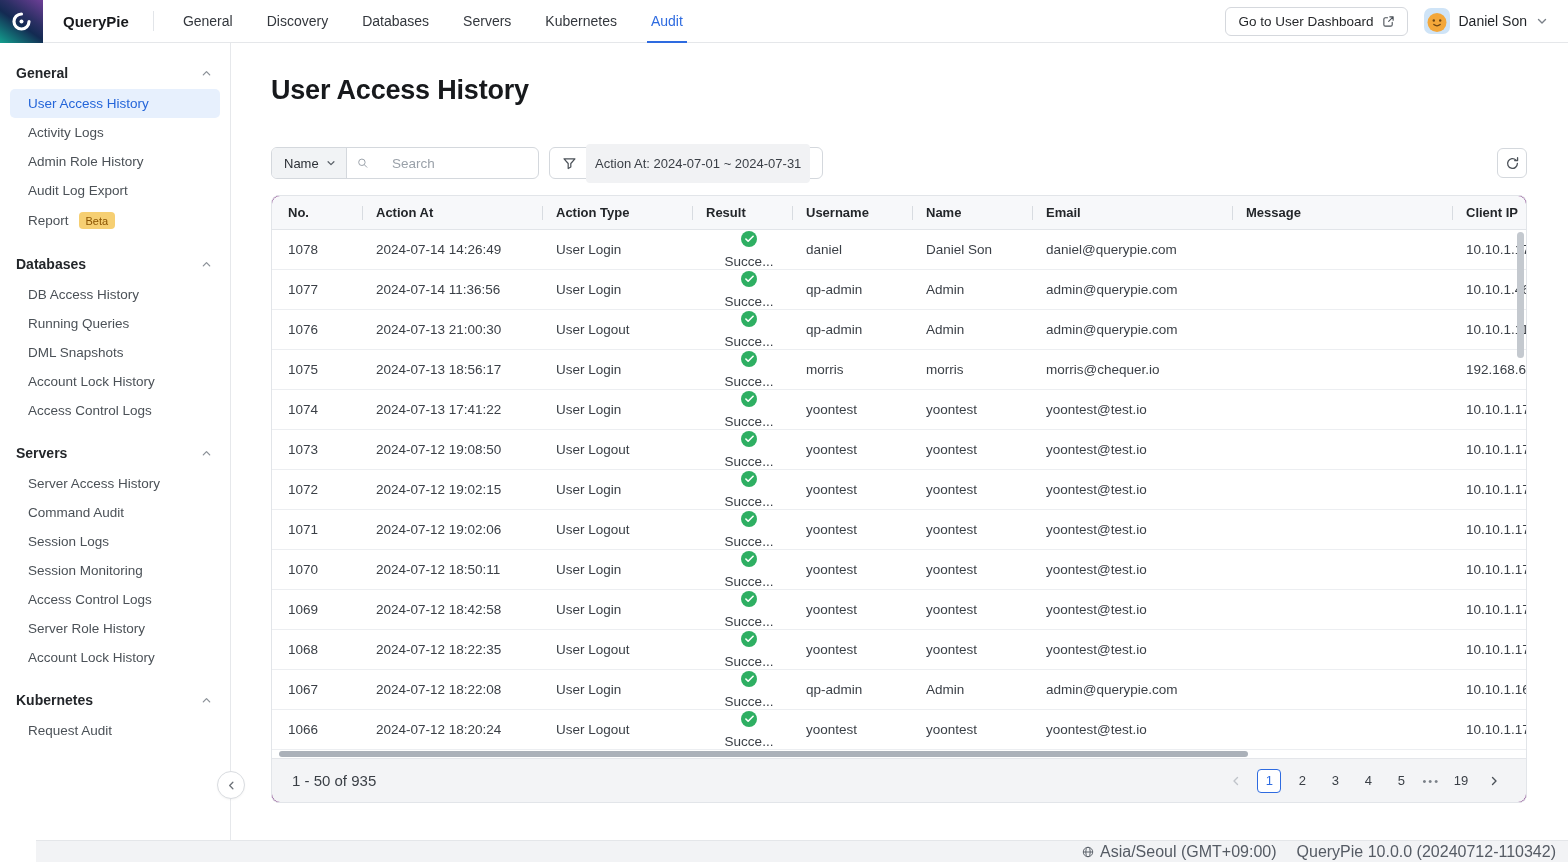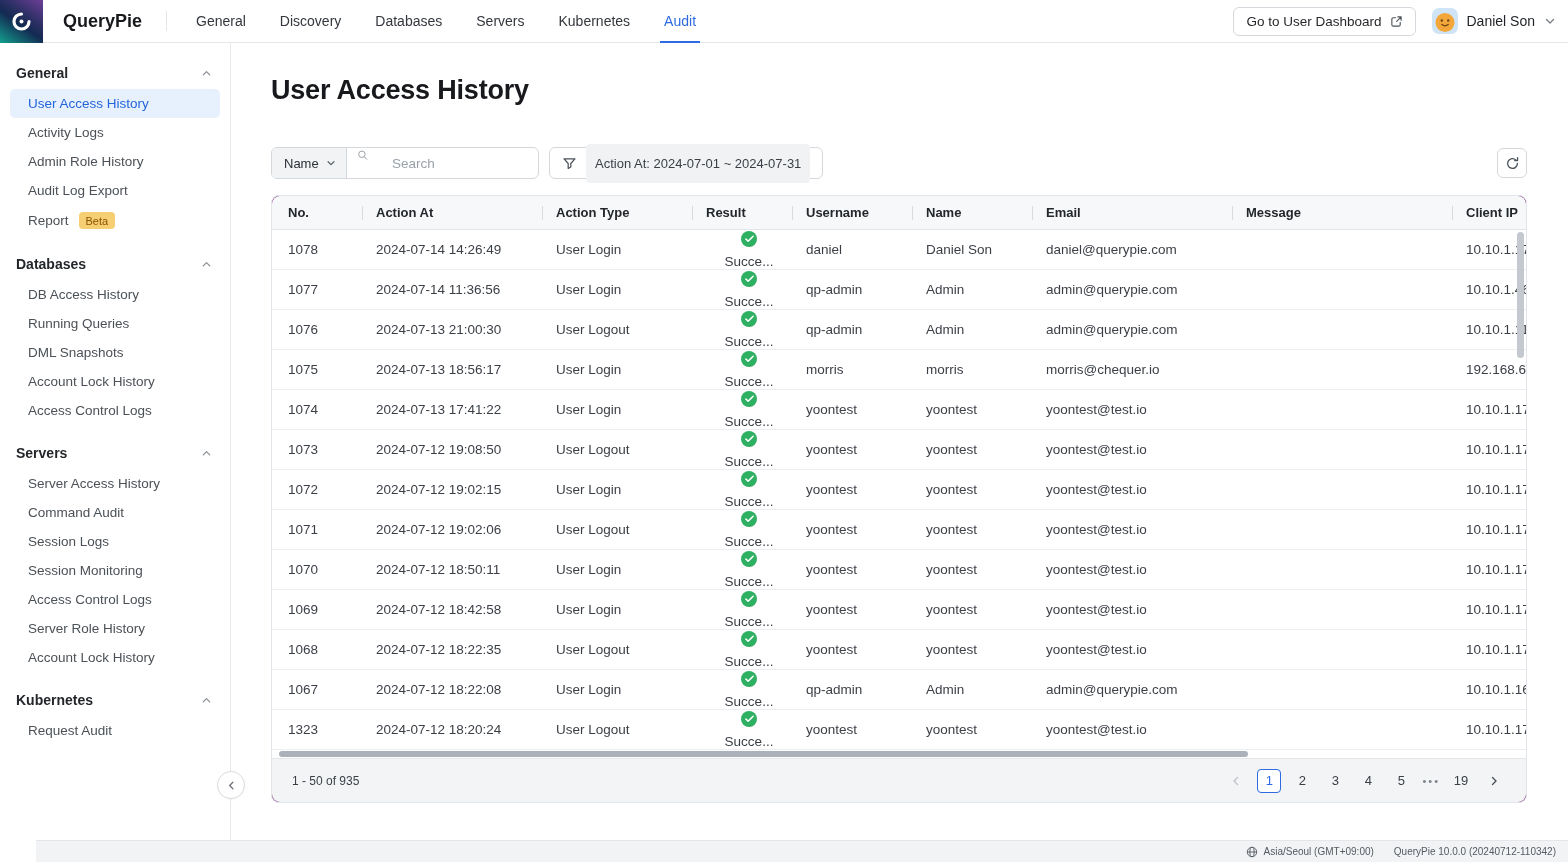--- a/index.html
+++ b/index.html
@@ -9,28 +9,28 @@
     background:#fff; font-family:"Liberation Sans","DejaVu Sans",sans-serif;
     -webkit-font-smoothing:antialiased;
   }
   svg { display:block; }
 
   
   .topbar { height:43px; display:flex; align-items:center; background:#fff;
             border-bottom:1px solid #e5e7ea; position:relative; z-index:4; }
   .logo { width:43px; height:43px; flex-shrink:0; display:flex; align-items:center; justify-content:center;
           background:linear-gradient(215deg,#6e3f97 0%,#2a2f63 38%,#132a52 55%,#13a08e 100%); cursor:pointer; }
-  .brand { font-size:18px; font-weight:700; color:#17191c; margin:0 24px 0 20px; }
+  .brand { font-size:15px; font-weight:700; color:#17191c; margin:0 24px 0 20px; }
   .nav-divider { width:1px; height:20px; background:#e2e5e9; margin-right:12px; }
   .nav-item { padding:0 17px; font-size:14px; color:#33373d; height:43px; line-height:43px;
               position:relative; cursor:pointer; white-space:nowrap; }
   .nav-item.active { color:#2e6be0; font-weight:500; }
   .nav-item.active::after { content:""; position:absolute; left:13px; right:13px; bottom:0;
               height:2px; background:#2e6be0; }
-  .topbar-right { margin-left:auto; display:flex; align-items:center; gap:16px; padding-right:12px; }
+  .topbar-right { margin-left:auto; display:flex; align-items:center; gap:16px; padding-right:20px; }
   .dash-btn { display:flex; gap:8px; align-items:center; border:1px solid #d5d8dd; border-radius:6px;
               padding:6px 12px; font-size:13.5px; color:#26282b; background:#fff; cursor:pointer; }
   .user { display:flex; align-items:center; gap:9px; cursor:pointer; }
   .user-name { font-size:14px; color:#1f2226; }
 
   
   .app { display:flex; height:797px; position:relative; }
 
   
   .sidebar { width:231px; flex-shrink:0; border-right:1px solid #e6e8eb; padding-top:14px; overflow:hidden; }
@@ -47,21 +47,21 @@
 
   
   .main { flex:1; padding-left:40px; position:relative; }
   .page-title { margin-top:30px; font-size:27px; line-height:34px; font-weight:700; color:#17191c; letter-spacing:-0.2px; }
 
   .toolbar { margin-top:40px; display:flex; align-items:center; width:1256px; }
   .search-combo { display:flex; height:32px; border:1px solid #d4d8dd; border-radius:6px; overflow:hidden;
               width:268px; background:#fff; }
   .field-select { display:flex; align-items:center; gap:7px; background:#f1f3f5; padding:0 10px 0 12px;
               border-right:1px solid #d4d8dd; font-size:13px; color:#2c3036; cursor:pointer; }
-  .search-area { display:flex; gap:22px; padding:0 10px; flex:1; }
+  .search-area { display:flex; align-items:center; gap:22px; padding:0 10px; flex:1; }
   .search-area input { border:none; outline:none; font-size:13.5px; color:#26282b; width:100%;
               font-family:inherit; background:transparent; }
   .search-area input::placeholder { color:#9aa1a9; }
   .filter-box { margin-left:10px; height:32px; border:1px solid #d4d8dd; border-radius:6px; display:flex;
               align-items:center; gap:9px; padding:0 12px 0 12px; background:#fff; cursor:pointer; }
   .filter-chip { background:#f1f2f4; border-radius:4px; padding:12px 9px; font-size:13px; color:#3a3f46; white-space:nowrap; }
   .refresh-btn { margin-left:auto; width:30px; height:30px; border:1px solid #d4d8dd; border-radius:6px;
               background:#fff; display:flex; align-items:center; justify-content:center; cursor:pointer; }
 
   
@@ -81,32 +81,32 @@
   .cell.result { display:flex; align-items:center; gap:7px;flex-direction:column; }
   .check { width:16px; height:16px; border-radius:50%; background:#2eaf62; flex-shrink:0;
               display:flex; align-items:center; justify-content:center; }
   .vscroll-thumb { position:absolute; right:2px; top:36px; width:7px; height:126px; background:#c4c9cf;
               border-radius:4px; cursor:pointer; }
   .hscroll { height:8px; position:relative; background:#fff; }
   .hscroll-thumb { position:absolute; left:7px; top:1px; height:6px; width:969px; background:#abb1b9;
               border-radius:3px; cursor:pointer; }
   .table-footer { height:44px; background:#f3f4f6; border-top:1px solid #e4e6ea; display:flex;
               align-items:center; justify-content:space-between; padding:0 20px; border-radius:0 0 8px 8px; }
-  .range { font-size:12px; color:#3a3f46; }
+  .range { font-size:15px; color:#3a3f46; }
   .pager { display:flex; align-items:center; gap:9px; }
   .page-btn { min-width:24px; height:24px; display:flex; align-items:center; justify-content:center;
               font-size:13px; color:#3a3f46; border-radius:4px; cursor:pointer; padding:0 4px; }
   .page-btn.active { border:1px solid #2e6be0; color:#2e6be0; background:#fff; }
   .page-arrow { width:24px; height:24px; display:flex; align-items:center; justify-content:center; cursor:pointer; }
   .pg-dots { color:#7a8088; font-size:11px; letter-spacing:2px; cursor:pointer; }
 
   
   .status-bar { position:absolute; left:0; right:0; bottom:0; height:22px; background:#f2f3f5;
               border-top:1px solid #e4e6e9; display:flex; align-items:center; justify-content:flex-end;
-              gap:20px; padding-right:12px; font-size:10px; color:#555b64; z-index:5;margin-left:36px; }
+              gap:20px; padding-right:12px; font-size:16px; color:#555b64; z-index:5;margin-left:36px; }
   .tz { display:flex; align-items:center; gap:6px; }
 </style>
 </head>
 <body>
 
 <div class="topbar">
   <div class="logo">
     <svg width="21" height="21" viewBox="0 0 24 24">
       <path d="M12 3.4 C7.3 3.4 3.4 7.3 3.4 12 C3.4 16.7 7.3 20.6 12 20.6 C16.7 20.6 20.6 16.7 20.6 12" stroke="#fff" stroke-width="3.6" fill="none" stroke-linecap="round"></path>
       <circle cx="12" cy="12" r="2.3" fill="#fff"></circle>
@@ -510,21 +510,21 @@
               </span>
               <span>Succe...</span>
             </div>
             <div class="cell username">qp-admin</div>
             <div class="cell name">Admin</div>
             <div class="cell email">admin@querypie.com</div>
             <div class="cell message"></div>
             <div class="cell client-ip">10.10.1.16</div>
           </div>
           <div class="trow grid-cols">
-            <div class="cell no">1323</div>
+            <div class="cell no">1066</div>
             <div class="cell action-at">2024-07-12 18:20:24</div>
             <div class="cell action-type">User Logout</div>
             <div class="cell result">
               <span class="check">
                 <svg width="9" height="8" viewBox="0 0 10 8">
                   <path d="M1 4l2.5 2.5L9 1" stroke="#fff" stroke-width="1.8" fill="none" stroke-linecap="round" stroke-linejoin="round"></path>
                 </svg>
               </span>
               <span>Succe...</span>
             </div>

